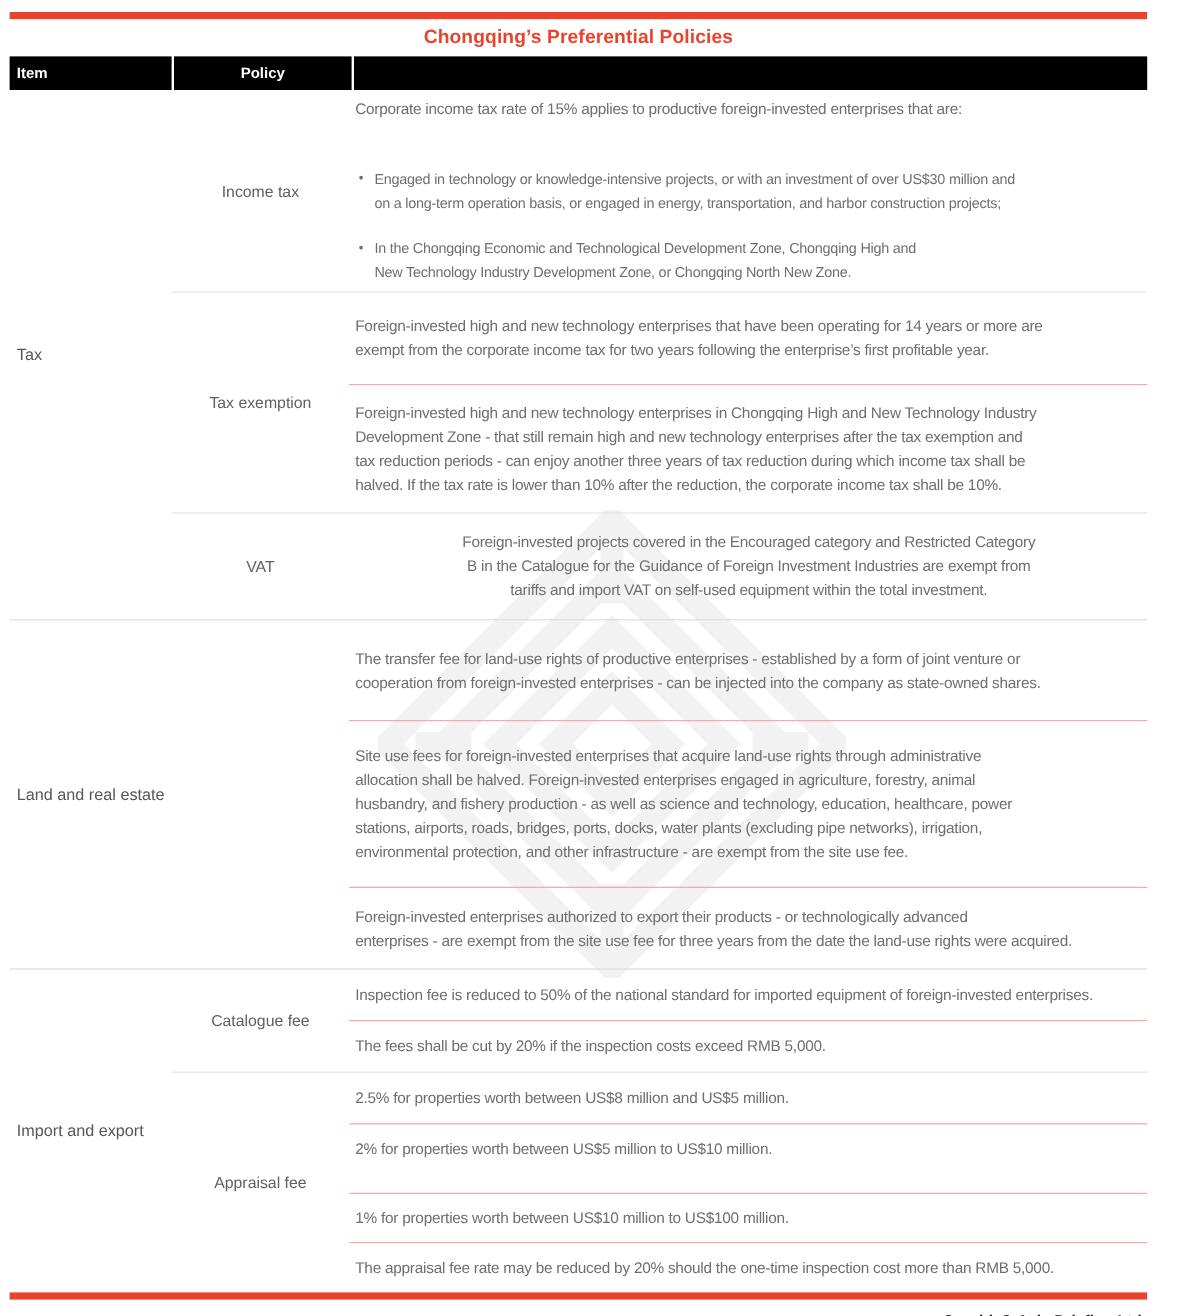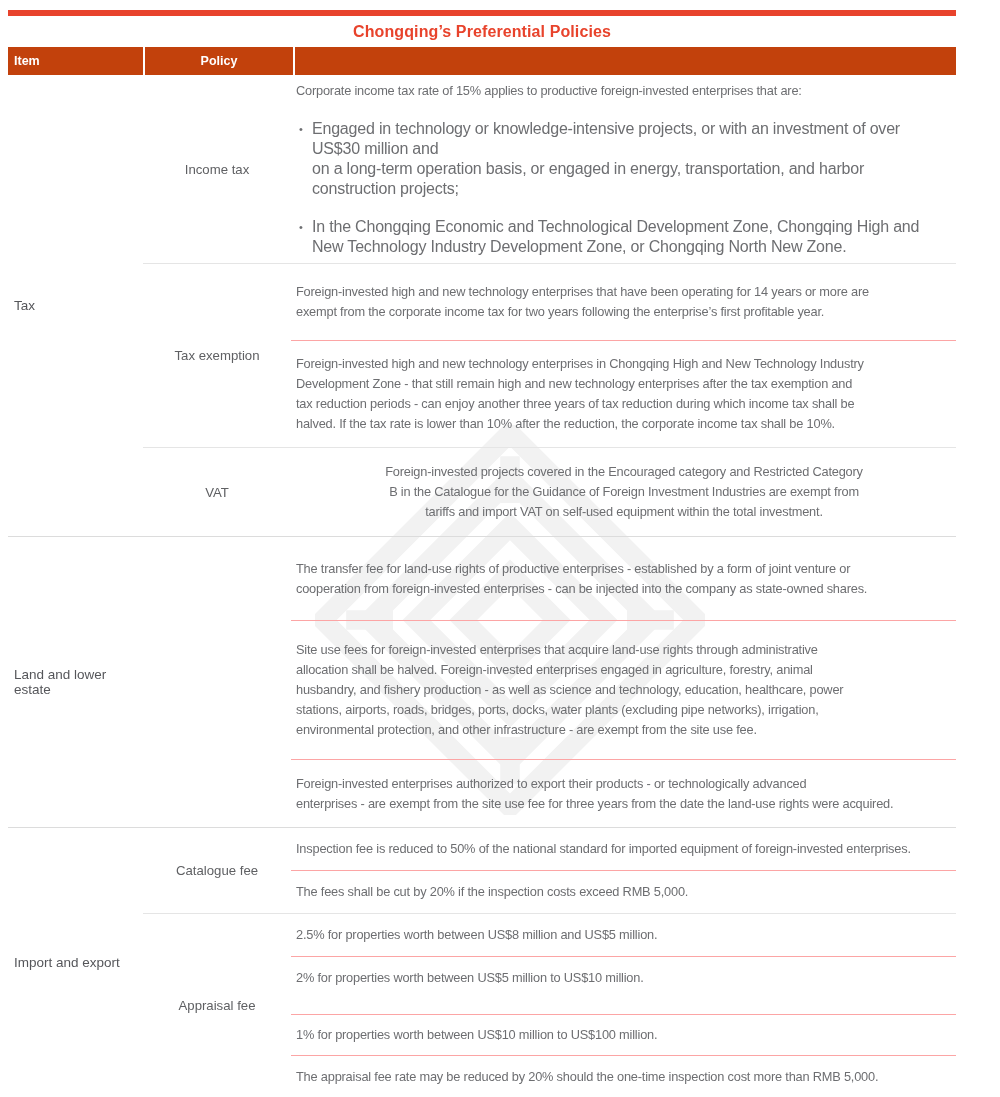--- a/index.html
+++ b/index.html
@@ -8,41 +8,41 @@
   .sheet { position:relative; width:964px; height:1097px; background:#fff; overflow:hidden; }
 
   .accent-bar { position:relative; margin:0 8px; height:6px; background:#e8432c; z-index:2; }
   .top-bar { margin-top:10px; }
 
   .page-title { position:relative; z-index:2; text-align:center; color:#e8432c; font-weight:bold;
                 font-size:16px; padding:7px 0 6px 0; letter-spacing:0.1px; }
 
   .header-row { position:relative; z-index:2; margin:0 8px; display:grid;
                 grid-template-columns:135px 148px 1fr; column-gap:2px; height:28px; }
-  .header-cell { background:#c2410c; color:#ffffff; font-weight:bold; font-size:12.5px;
+  .header-cell { background:#000000; color:#ffffff; font-weight:bold; font-size:12.5px;
                  display:flex; align-items:center; }
   .hc-item { padding-left:6px; }
   .hc-policy { justify-content:center; }
 
   .table-body { position:relative; z-index:1; margin:0 8px; color:#6d6e71; }
   .section { display:grid; grid-template-columns:135px 1fr; }
   .section-divider { border-top:1px solid #dcdcdc; }
   .item-cell { display:flex; align-items:center; padding-left:6px; }
   .item-label { color:#55565a; font-size:13.5px; }
   .policy-row { display:grid; grid-template-columns:148px 1fr; }
   .policy-divider { border-top:1px solid #e5e5e5; }
   .policy-cell { display:flex; align-items:center; justify-content:center; text-align:center;
                  color:#5f6063; font-size:13.2px; }
   .para { display:flex; flex-direction:column; justify-content:center; padding:6px 4px 6px 5px; }
   .para-divider { border-top:1px solid #fca5a5; }
   .para-text { white-space:pre-line; font-size:12.8px; line-height:20px; letter-spacing:-0.2px; }
   .bullets { list-style:none; }
   .bullets li { display:flex; margin-top:18px; }
   .bullet-glyph { flex:none; width:16px; padding-left:3px; font-size:11px; line-height:20px; color:#6d6e71; }
-  .bullet-text { white-space:pre-line; font-size:16px; line-height:20px; letter-spacing:-0.2px; }
+  .bullet-text { white-space:pre-line; font-size:12px; line-height:20px; letter-spacing:-0.2px; }
 
   .watermark { position:absolute; left:315px; top:425px; width:390px; height:390px; z-index:0;
                pointer-events:none; }
 
   .footer-credit { position:relative; z-index:2; text-align:right; padding:10px 10px 0 0;
                    font-style:italic; font-weight:bold; font-size:13px; color:#231f20; }
 </style>
 </head>
 <body>
 
@@ -68,21 +68,21 @@
 
   <div class="table-body">
       <div class="section">
         <div class="item-cell">
           <span class="item-label">Tax</span>
         </div>
         <div class="policies">
           <div class="policy-row">
             <div class="policy-cell">Income tax</div>
             <div class="detail-cell">
-              <div class="para" style="min-height: 155px;">
+              <div class="para" style="min-height: 155px; gap: 20px;">
                 <div class="para-text">Corporate income tax rate of 15% applies to productive foreign-invested enterprises that are:</div>
                 <ul class="bullets">
                   <li>
                     <span class="bullet-glyph">•</span>
                     <span class="bullet-text">Engaged in technology or knowledge-intensive projects, or with an investment of over US$30 million and
 on a long-term operation basis, or engaged in energy, transportation, and harbor construction projects;</span>
                   </li>
                   <li>
                     <span class="bullet-glyph">•</span>
                     <span class="bullet-text">In the Chongqing Economic and Technological Development Zone, Chongqing High and
@@ -114,21 +114,21 @@
                 <div class="para-text">Foreign-invested projects covered in the Encouraged category and Restricted Category
 B in the Catalogue for the Guidance of Foreign Investment Industries are exempt from
 tariffs and import VAT on self-used equipment within the total investment.</div>
               </div>
             </div>
           </div>
         </div>
       </div>
       <div class="section section-divider">
         <div class="item-cell">
-          <span class="item-label">Land and lower estate</span>
+          <span class="item-label">Land and real estate</span>
         </div>
         <div class="policies">
           <div class="policy-row">
             <div class="policy-cell"></div>
             <div class="detail-cell">
               <div class="para" style="min-height: 83px;">
                 <div class="para-text">The transfer fee for land-use rights of productive enterprises - established by a form of joint venture or
 cooperation from foreign-invested enterprises - can be injected into the company as state-owned shares.</div>
               </div>
               <div class="para para-divider" style="min-height: 139px;">

